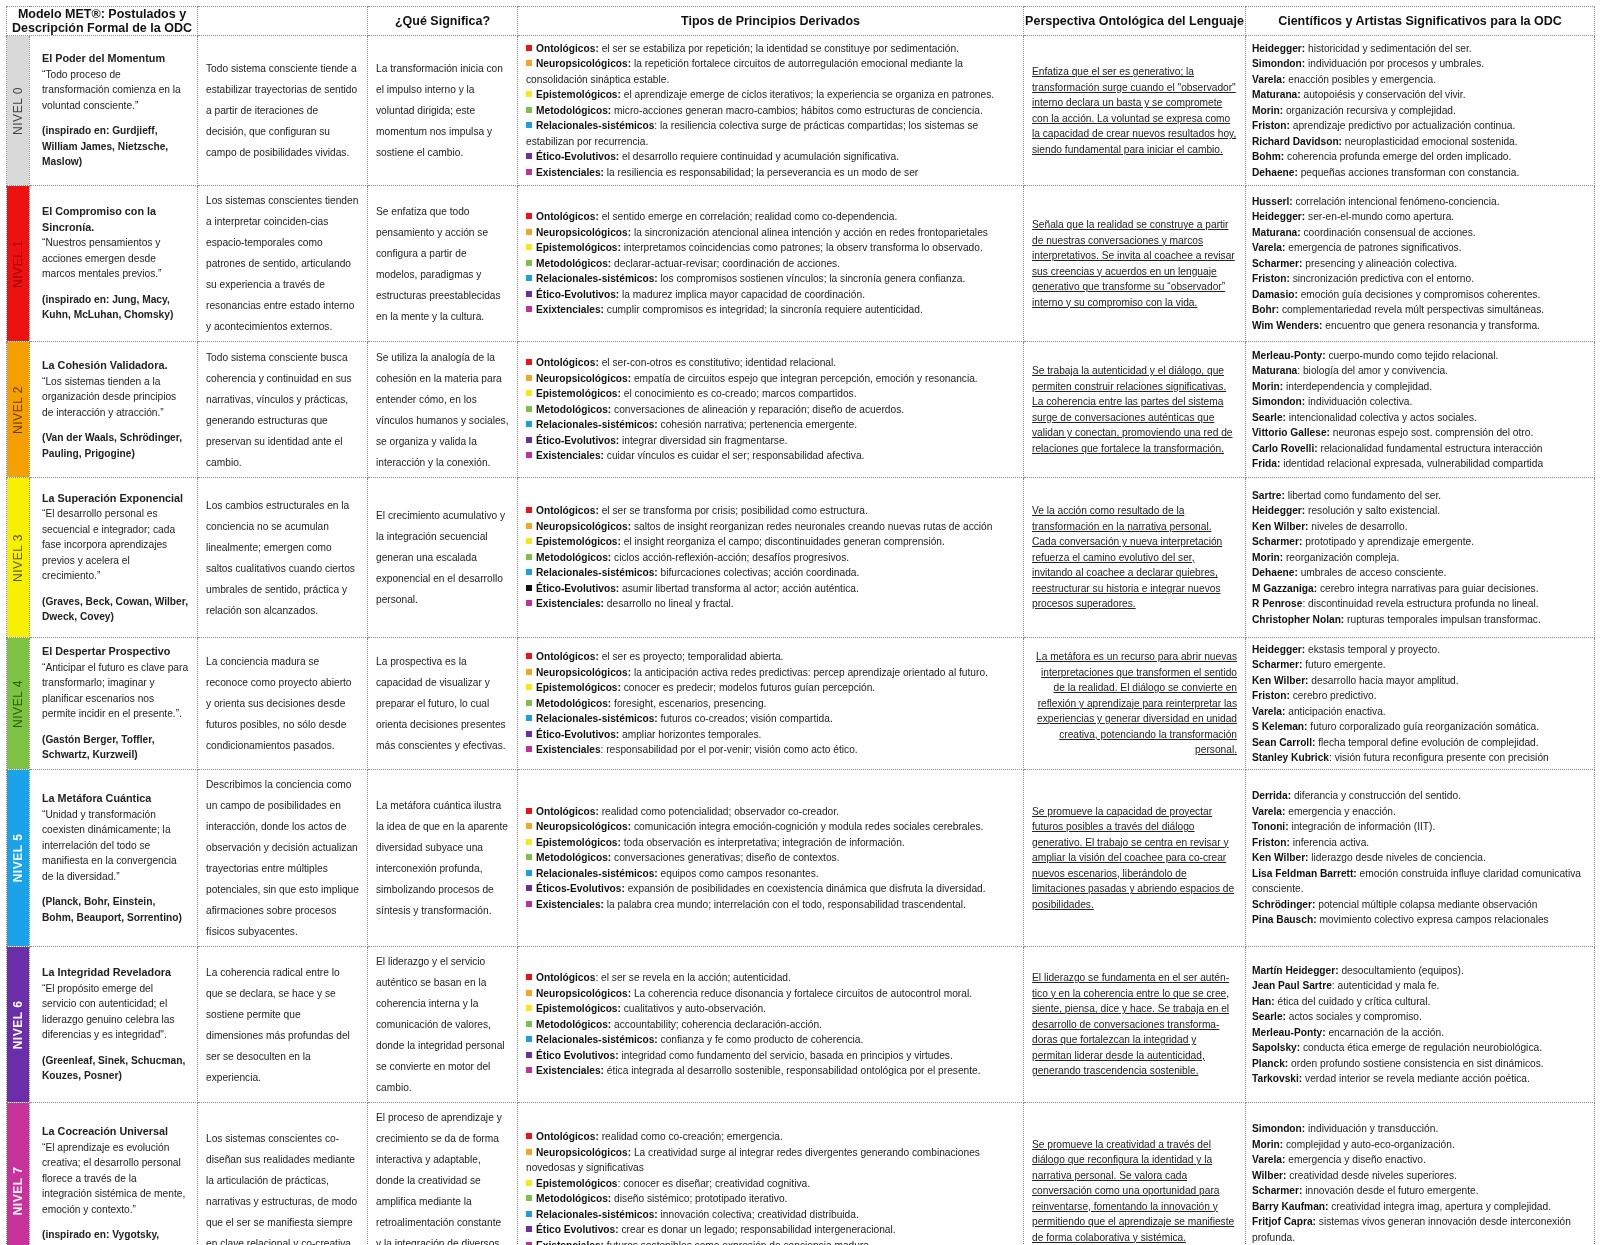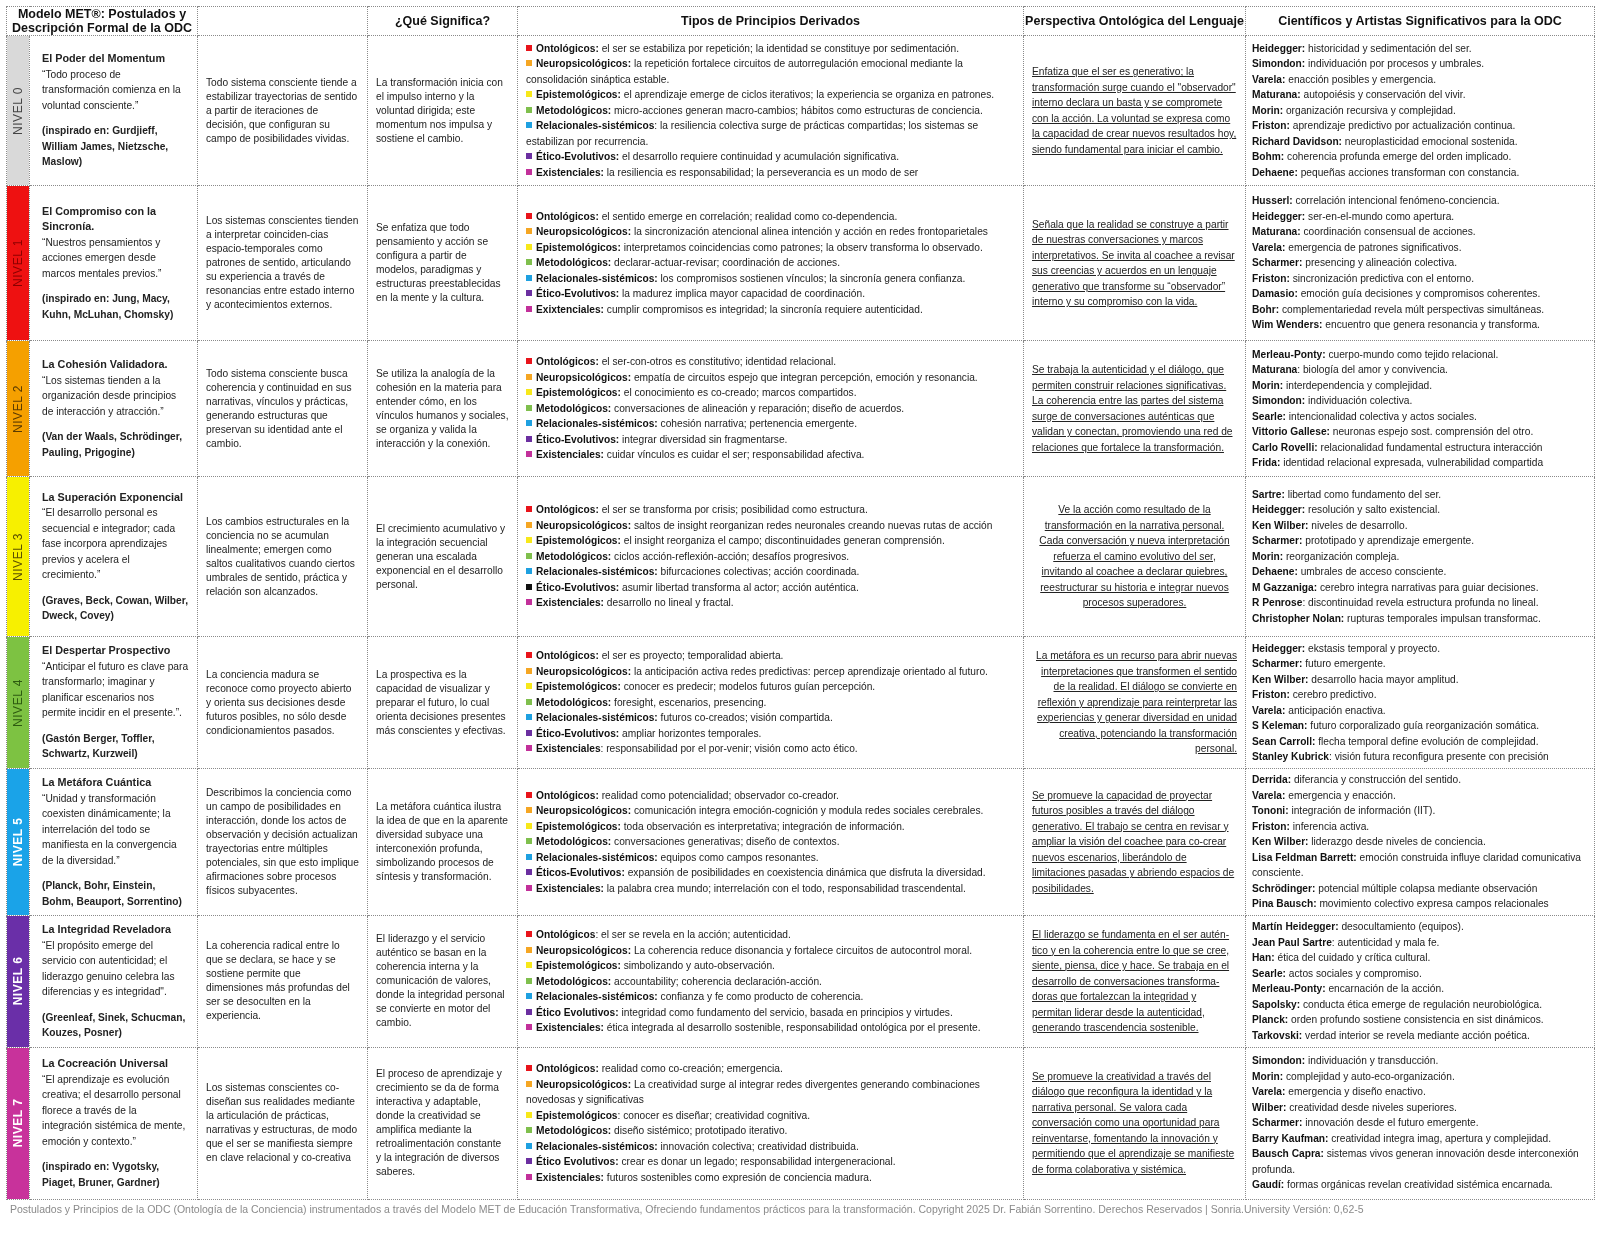--- a/index.html
+++ b/index.html
@@ -6,21 +6,21 @@
   body { width:1600px; height:1245px; overflow:hidden; font-family:"Liberation Sans", sans-serif; color:#222; }
   .wrap { position:absolute; left:6px; top:6px; width:1588px; }
   table { border-collapse:collapse; table-layout:fixed; width:1588px; }
   td, th { border:1px dotted #8a8a8a; vertical-align:middle; padding:0; }
   th { height:26px; font-size:12.5px; font-weight:bold; color:#111; text-align:center; }
   .lvl { width:22px; padding:0; position:relative; }
   .lvl span { position:absolute; left:50%; top:50%; transform:translate(-50%,-50%) rotate(-90deg); white-space:nowrap; font-size:12px; letter-spacing:0.5px; }
   .post { padding:6px 8px 6px 12px; font-size:10.2px; line-height:15.5px; }
   .post .title { font-weight:bold; font-size:10.8px; }
   .post .insp { font-weight:bold; margin-top:10px; }
-  .desc { padding:4px 8px; font-size:10.2px; line-height:14px; }
+  .desc { padding:4px 8px; font-size:10.2px; line-height:21px; }
   .princ { padding:4px 8px; font-size:10.2px; line-height:15.5px; }
   .princ .item { display:block; }
   .princ .sq { display:inline-block; width:6px; height:6px; margin-right:4px; vertical-align:1px; }
   .princ b { font-weight:bold; color:#111; }
   .ling { padding:4px 8px; font-size:10.2px; line-height:15.5px;text-decoration:underline; }
   .sci { padding:2px 6px; font-size:10.2px; line-height:15.5px;margin-left:48px; }
   .sci b { font-weight:bold; color:#111; }
   .footer { font-size:10.5px; color:#8a8a8a; padding:3px 0 0 4px; white-space:nowrap; }
 </style>
 </head>
@@ -163,21 +163,21 @@
     <td class="desc">El crecimiento acumulativo y la integración secuencial generan una escalada exponencial en el desarrollo personal.</td>
     <td class="princ">
             <span class="item"><span class="sq" style="background: rgb(232, 20, 27);"></span><b>Ontológicos:</b><span> el ser se transforma por crisis; posibilidad como estructura.</span></span>
             <span class="item"><span class="sq" style="background: rgb(245, 166, 35);"></span><b>Neuropsicológicos:</b><span> saltos de insight reorganizan redes neuronales creando nuevas rutas de acción</span></span>
             <span class="item"><span class="sq" style="background: rgb(247, 232, 26);"></span><b>Epistemológicos:</b><span> el insight reorganiza el campo; discontinuidades generan comprensión.</span></span>
             <span class="item"><span class="sq" style="background: rgb(127, 191, 77);"></span><b>Metodológicos:</b><span> ciclos acción-reflexión-acción; desafíos progresivos.</span></span>
             <span class="item"><span class="sq" style="background: rgb(30, 160, 224);"></span><b>Relacionales-sistémicos:</b><span> bifurcaciones colectivas; acción coordinada.</span></span>
             <span class="item"><span class="sq" style="background: rgb(17, 17, 17);"></span><b>Ético-Evolutivos:</b><span> asumir libertad transforma al actor; acción auténtica.</span></span>
             <span class="item"><span class="sq" style="background: rgb(194, 48, 154);"></span><b>Existenciales:</b><span> desarrollo no lineal y fractal.</span></span>
           </td>
-    <td class="ling" style="white-space: pre-line; text-align: center;">Ve la acción como resultado de la transformación en la narrativa personal. Cada conversación y nueva interpretación refuerza el camino evolutivo del ser, invitando al coachee a declarar quiebres, reestructurar su historia e integrar nuevos procesos superadores.</td>
+    <td class="ling" style="white-space: pre-line;">Ve la acción como resultado de la transformación en la narrativa personal. Cada conversación y nueva interpretación refuerza el camino evolutivo del ser, invitando al coachee a declarar quiebres, reestructurar su historia e integrar nuevos procesos superadores.</td>
     <td class="sci">
             <div><b>Sartre:</b><span> libertad como fundamento del ser.</span></div>
             <div><b>Heidegger:</b><span> resolución y salto existencial.</span></div>
             <div><b>Ken Wilber:</b><span> niveles de desarrollo.</span></div>
             <div><b>Scharmer:</b><span> prototipado y aprendizaje emergente.</span></div>
             <div><b>Morin:</b><span> reorganización compleja.</span></div>
             <div><b>Dehaene:</b><span> umbrales de acceso consciente.</span></div>
             <div><b>M Gazzaniga:</b><span> cerebro integra narrativas para guiar decisiones.</span></div>
             <div><b>R Penrose</b><span>: discontinuidad revela estructura profunda no lineal.</span></div>
             <div><b>Christopher Nolan:</b><span> rupturas temporales impulsan transformac.</span></div>
@@ -257,21 +257,21 @@
     <td class="post">
       <div class="title">La Integridad Reveladora</div>
       <div class="quote">“El propósito emerge del servicio con autenticidad; el liderazgo genuino celebra las diferencias y es integridad".</div>
       <div class="insp">(Greenleaf, Sinek, Schucman, Kouzes, Posner)</div>
     </td>
     <td class="desc">La coherencia radical entre lo que se declara, se hace y se sostiene permite que dimensiones más profundas del ser se desoculten en la experiencia.</td>
     <td class="desc">El liderazgo y el servicio auténtico se basan en la coherencia interna y la comunicación de valores, donde la integridad personal se convierte en motor del cambio.</td>
     <td class="princ">
             <span class="item"><span class="sq" style="background: rgb(232, 20, 27);"></span><b>Ontológicos</b><span>: el ser se revela en la acción; autenticidad.</span></span>
             <span class="item"><span class="sq" style="background: rgb(245, 166, 35);"></span><b>Neuropsicológicos:</b><span> La coherencia reduce disonancia y fortalece circuitos de autocontrol moral.</span></span>
-            <span class="item"><span class="sq" style="background: rgb(247, 232, 26);"></span><b>Epistemológicos:</b><span> simbolizando y auto-observación.</span></span>
+            <span class="item"><span class="sq" style="background: rgb(247, 232, 26);"></span><b>Epistemológicos:</b><span> cualitativos y auto-observación.</span></span>
             <span class="item"><span class="sq" style="background: rgb(127, 191, 77);"></span><b>Metodológicos:</b><span> accountability; coherencia declaración-acción.</span></span>
             <span class="item"><span class="sq" style="background: rgb(30, 160, 224);"></span><b>Relacionales-sistémicos:</b><span> confianza y fe como producto de coherencia.</span></span>
             <span class="item"><span class="sq" style="background: rgb(107, 47, 160);"></span><b>Ético Evolutivos:</b><span> integridad como fundamento del servicio, basada en principios y virtudes.</span></span>
             <span class="item"><span class="sq" style="background: rgb(194, 48, 154);"></span><b>Existenciales:</b><span> ética integrada al desarrollo sostenible, responsabilidad ontológica por el presente.</span></span>
           </td>
     <td class="ling" style="white-space: pre-line;">El liderazgo se fundamenta en el ser autén-tico y en la coherencia entre lo que se cree, siente, piensa, dice y hace. Se trabaja en el desarrollo de conversaciones transforma-doras que fortalezcan la integridad y permitan liderar desde la autenticidad, generando trascendencia sostenible.</td>
     <td class="sci">
             <div><b>Martín Heidegger:</b><span> desocultamiento (equipos).</span></div>
             <div><b>Jean Paul Sartre</b><span>: autenticidad y mala fe.</span></div>
             <div><b>Han:</b><span> ética del cuidado y crítica cultural.</span></div>
@@ -304,20 +304,20 @@
             <span class="item"><span class="sq" style="background: rgb(194, 48, 154);"></span><b>Existenciales:</b><span> futuros sostenibles como expresión de conciencia madura.</span></span>
           </td>
     <td class="ling" style="white-space: pre-line;">Se promueve la creatividad a través del diálogo que reconfigura la identidad y la narrativa personal. Se valora cada conversación como una oportunidad para reinventarse, fomentando la innovación y permitiendo que el aprendizaje se manifieste de forma colaborativa y sistémica.</td>
     <td class="sci">
             <div><b>Simondon:</b><span> individuación y transducción.</span></div>
             <div><b>Morin:</b><span> complejidad y auto-eco-organización.</span></div>
             <div><b>Varela:</b><span> emergencia y diseño enactivo.</span></div>
             <div><b>Wilber:</b><span> creatividad desde niveles superiores.</span></div>
             <div><b>Scharmer:</b><span> innovación desde el futuro emergente.</span></div>
             <div><b>Barry Kaufman:</b><span> creatividad integra imag, apertura y complejidad.</span></div>
-            <div><b>Bausch Capra:</b><span> sistemas vivos generan innovación desde interconexión profunda.</span></div>
+            <div><b>Fritjof Capra:</b><span> sistemas vivos generan innovación desde interconexión profunda.</span></div>
             <div><b>Gaudí:</b><span> formas orgánicas revelan creatividad sistémica encarnada.</span></div>
           </td>
   </tr>
 </tbody>
   </table>
   <div class="footer">Postulados y Principios de la ODC (Ontología de la Conciencia) instrumentados a través del Modelo MET de Educación Transformativa,  Ofreciendo fundamentos prácticos para la transformación. Copyright 2025 Dr. Fabián Sorrentino. Derechos Reservados | Sonria.University Versión: 0,62-5</div>
 </div>
 
 </body></html>

